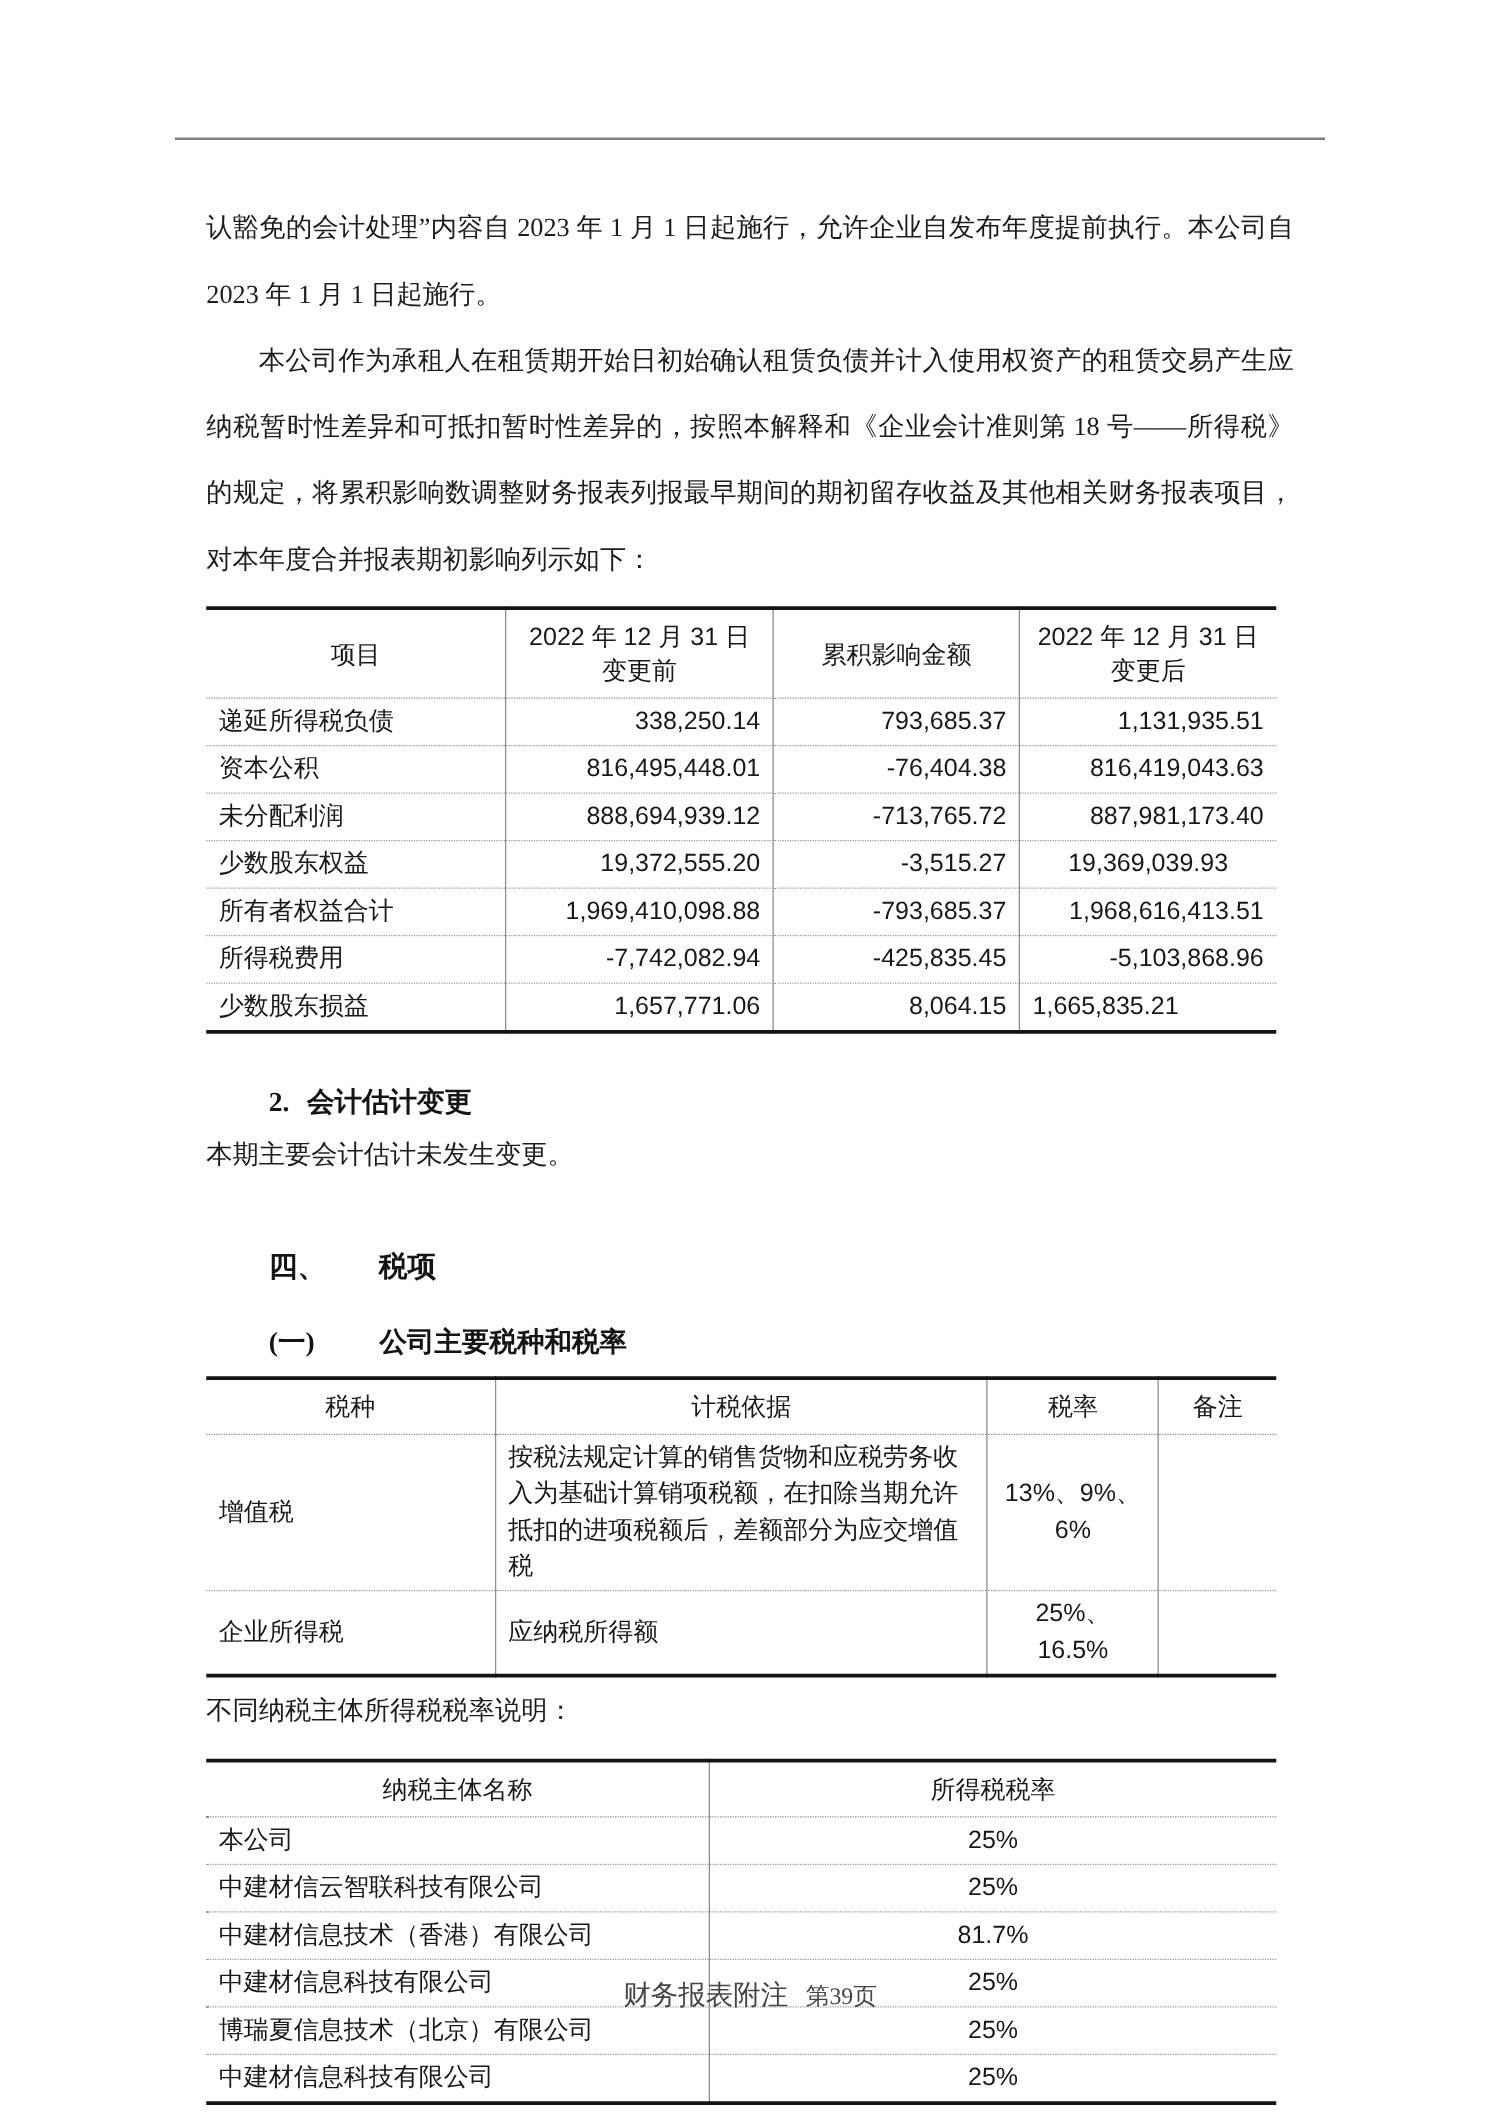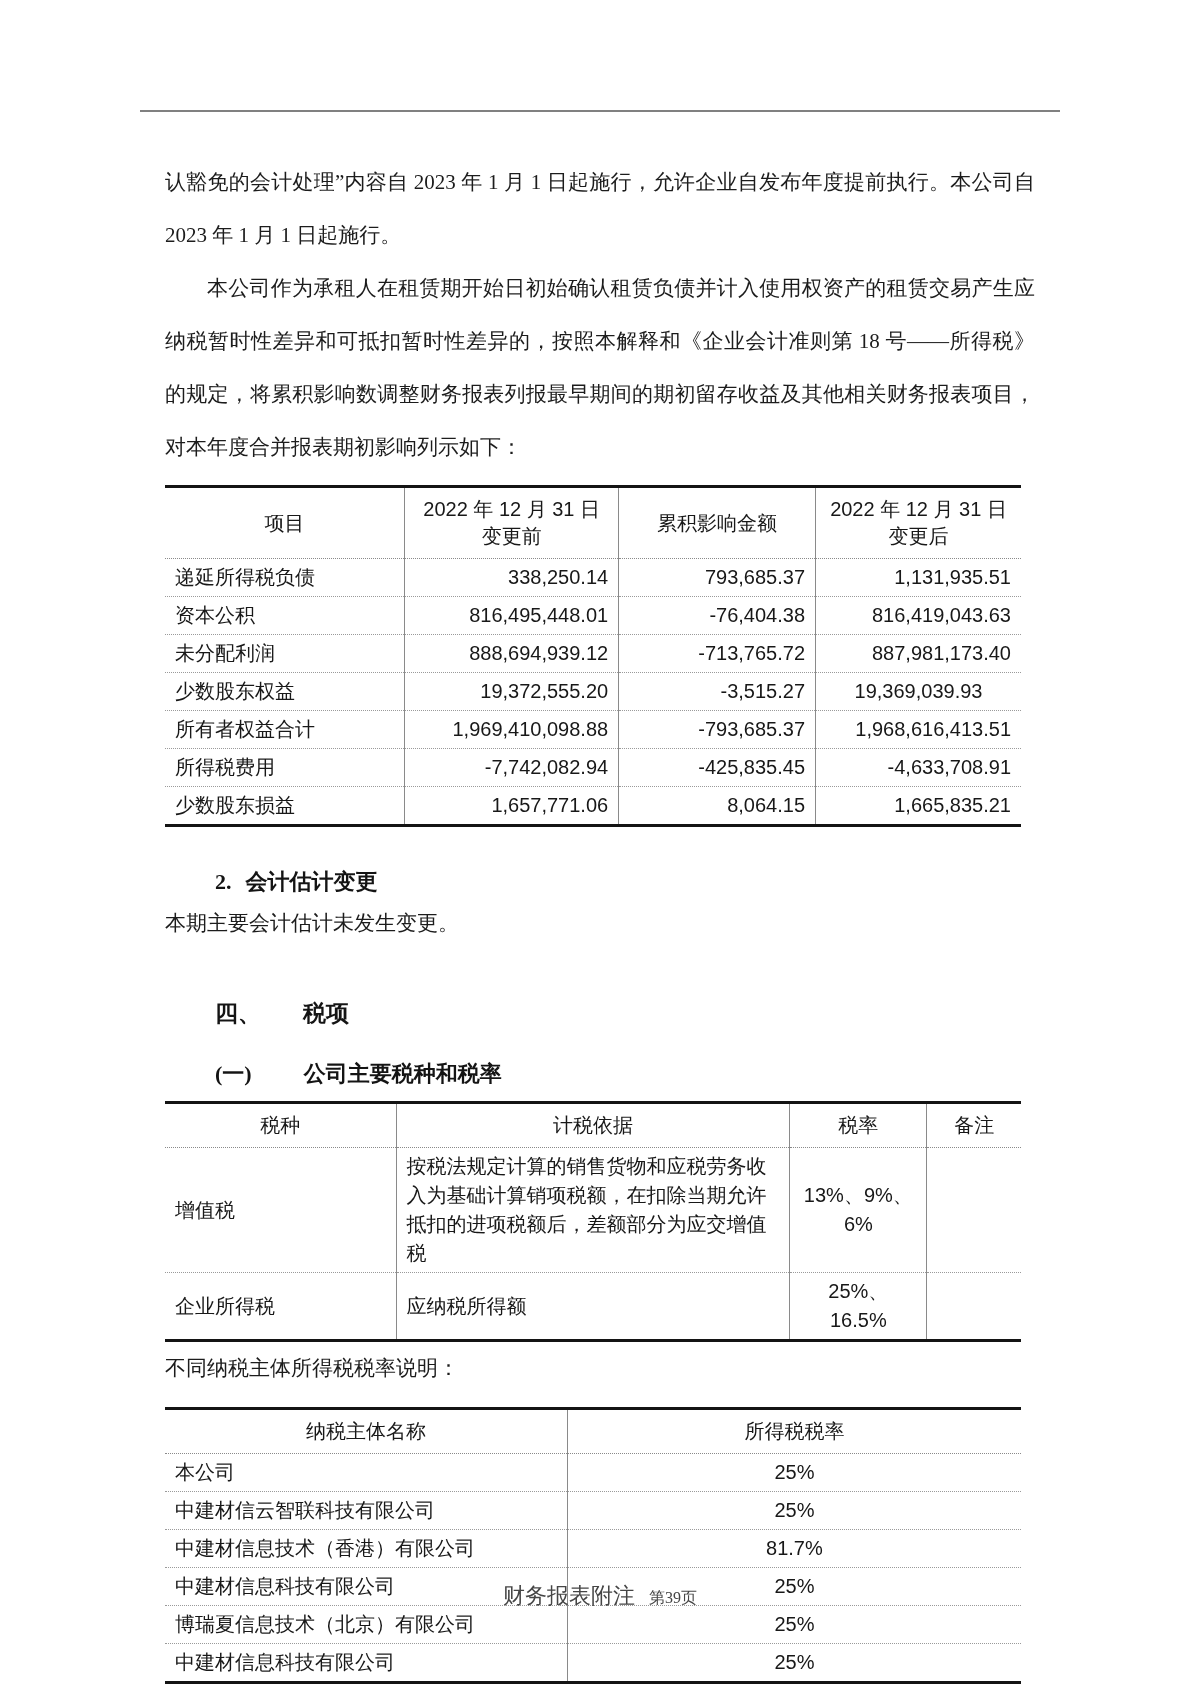--- a/index.html
+++ b/index.html
@@ -42,21 +42,21 @@
   .estimate-body{font-size:21px;margin:20px 0 0 120px;}
   .h-section{font-size:23px;margin:48px 0 0 50px;}
   .h-section .num{margin-right:42px;}
   .h-sub{font-size:22px;margin:30px 0 0 50px;}
   .h-sub .num{margin-right:52px;}
   .rate-note{font-size:21px;margin:32px 0 0 50px;}
   .footer{
     position:absolute;left:0;right:0;bottom:88px;text-align:center;color:#454545;
   }
   .footer .f-title{font-size:22px;}
-  .footer .f-page{font-size:16px;margin-left:10px;}
+  .footer .f-page{font-size:19px;margin-left:10px;}
   col.c-t1-1{width:28%;} col.c-t1-2{width:25%;} col.c-t1-3{width:23%;} col.c-t1-4{width:24%;}
   col.c-t2-1{width:27%;} col.c-t2-2{width:46%;} col.c-t2-3{width:16%;} col.c-t2-4{width:11%;}
   col.c-t3-1{width:47%;} col.c-t3-2{width:53%;}
 </style>
 </head>
 <body>
 
 <div class="top-rule"></div>
 
 <div class="content">
@@ -107,27 +107,27 @@
         <tr>
           <td style="text-align: left;">所有者权益合计</td>
           <td style="text-align: right;">1,969,410,098.88</td>
           <td style="text-align: right;">-793,685.37</td>
           <td style="text-align: right;">1,968,616,413.51</td>
         </tr>
         <tr>
           <td style="text-align: left;">所得税费用</td>
           <td style="text-align: right;">-7,742,082.94</td>
           <td style="text-align: right;">-425,835.45</td>
-          <td style="text-align: right;">-4,633,708.91</td>
+          <td style="text-align: right;">-5,103,868.96</td>
         </tr>
         <tr>
           <td style="text-align: left;">少数股东损益</td>
           <td style="text-align: right;">1,657,771.06</td>
           <td style="text-align: right;">8,064.15</td>
-          <td style="text-align: right;">1,665,835.21</td>
+          <td style="">1,665,835.21</td>
         </tr>
       </tbody>
   </table>
 
   <div class="heading h-estimate">
     <span class="num">2.</span>
     <span>会计估计变更</span>
   </div>
   <p class="body-text estimate-body">本期主要会计估计未发生变更。</p>
 

